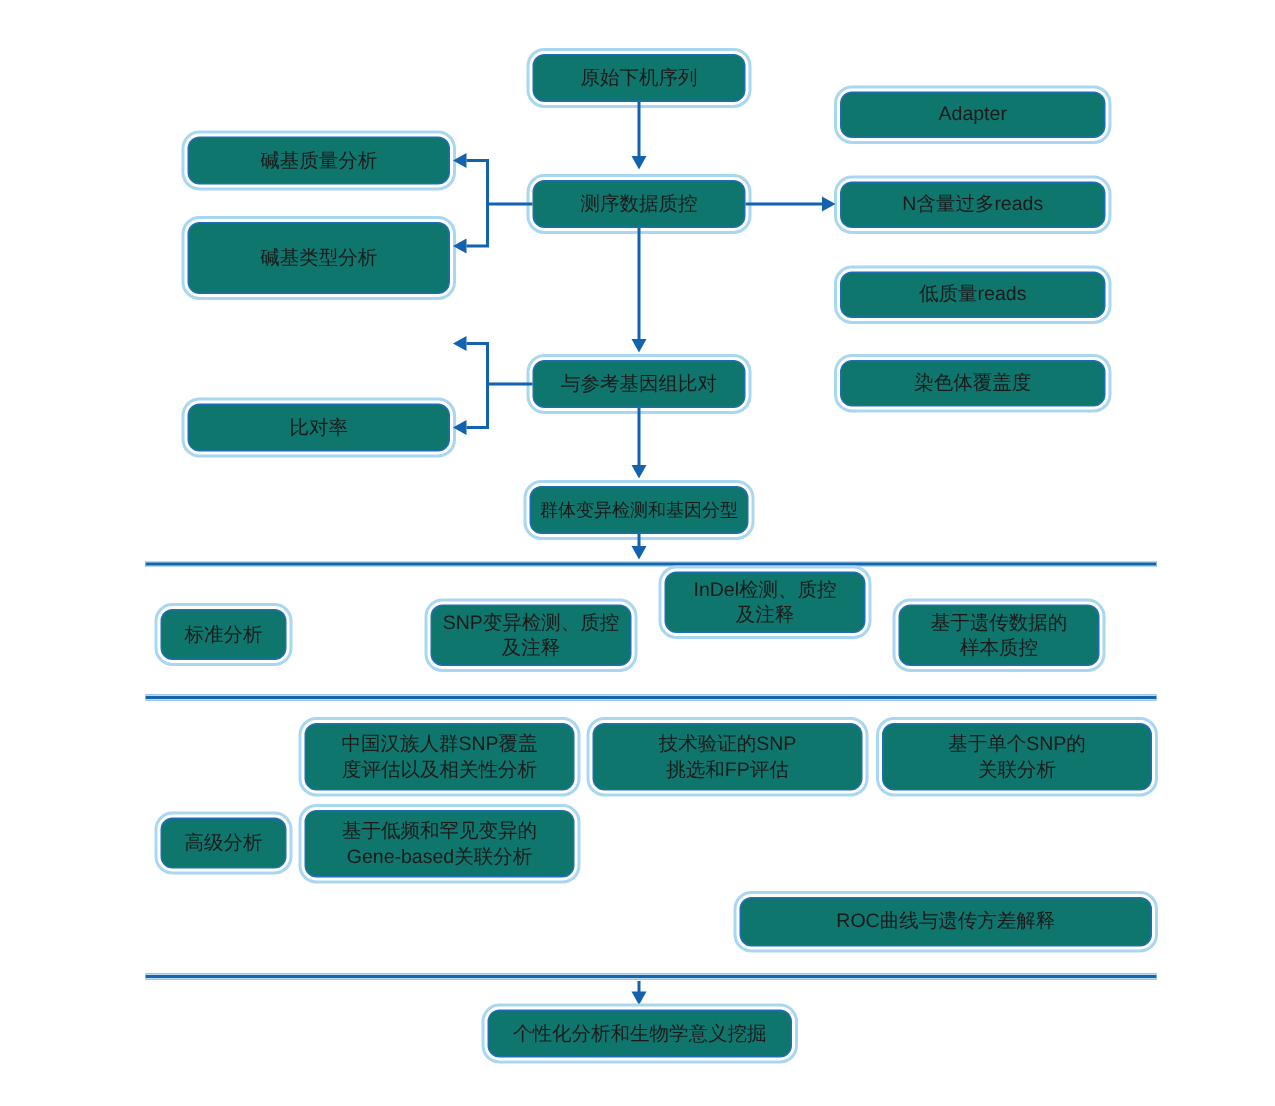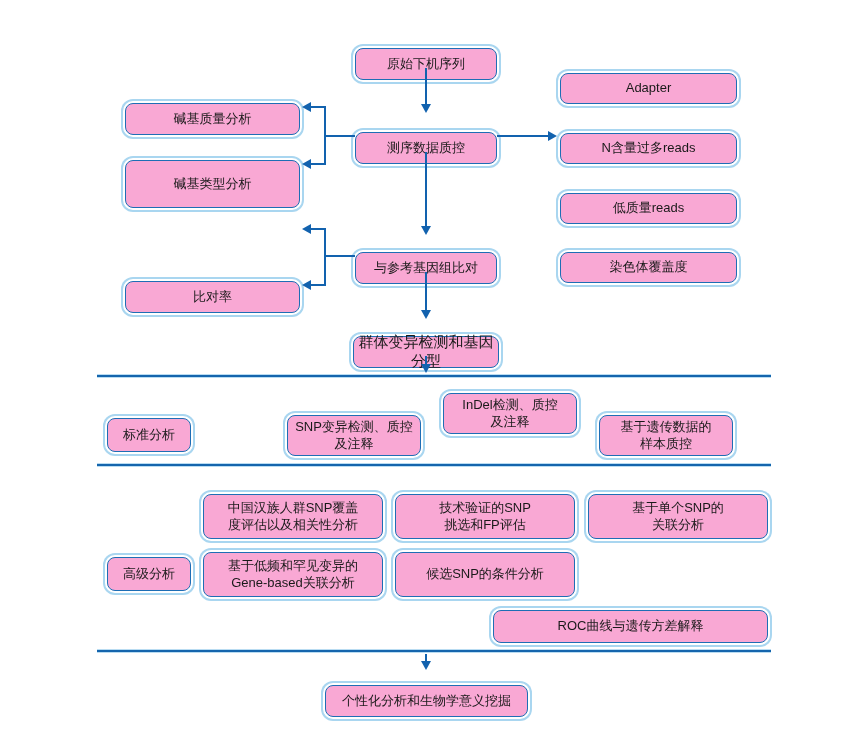--- a/index.html
+++ b/index.html
@@ -9,28 +9,28 @@
     --divider:#1565ad;
     --divider-edge:#b9dcf2;
     --text:#1a1a1a;
   }
   html,body{margin:0;padding:0;background:#ffffff;}
   #canvas{
     position:relative;width:850px;height:737px;background:#ffffff;overflow:hidden;
     font-family:"Liberation Sans","DejaVu Sans",sans-serif;color:var(--text);
   }
   .node{
-    position:absolute;box-sizing:border-box;background:#f9a8d4;
+    position:absolute;box-sizing:border-box;background:#0f766e;
     border:1.5px solid var(--border);border-radius:8px;
     box-shadow:0 0 0 2px #ffffff,0 0 0 4px var(--ring);
     display:flex;align-items:center;justify-content:center;
     text-align:center;font-size:13px;line-height:1.25;
-    white-space:pre-line;padding:2px 4px;margin-top:12px;
+    white-space:pre-line;padding:2px 4px;
   }
-  .fs12{font-size:15px;}
+  .fs12{font-size:12px;}
   .divider{
     position:absolute;height:2px;background:var(--divider);
     border-top:1px solid var(--divider-edge);
     border-bottom:1px solid var(--divider-edge);
   }
   .line{position:absolute;background:var(--line);}
   .head{position:absolute;width:0;height:0;}
   .head-down{border-left:5px solid transparent;border-right:5px solid transparent;border-top:9px solid var(--line);}
   .head-left{border-top:5px solid transparent;border-bottom:5px solid transparent;border-right:9px solid var(--line);}
   .head-right{border-top:5px solid transparent;border-bottom:5px solid transparent;border-left:9px solid var(--line);}
@@ -98,21 +98,20 @@
   <div class="node" style="left:203px;top:482px;width:180px;height:45px">中国汉族人群SNP覆盖
 度评估以及相关性分析</div>
   <div class="node" style="left:395px;top:482px;width:180px;height:45px">技术验证的SNP
 挑选和FP评估</div>
   <div class="node" style="left:588px;top:482px;width:180px;height:45px">基于单个SNP的
 关联分析</div>
 
   <div class="node" style="left:203px;top:540px;width:180px;height:45px">基于低频和罕见变异的
 Gene-based关联分析</div>
   <div class="node" style="left:107px;top:545px;width:84px;height:34px">高级分析</div>
-  <div class="node" style="left:395px;top:540px;width:180px;height:45px">候选SNP的条件分析</div>
 
   <div class="node" style="left:493px;top:598px;width:275px;height:33px">ROC曲线与遗传方差解释</div>
 
   <div class="line" style="left:425px;top:654px;width:2px;height:8px"></div>
   <div class="head head-down" style="left:421px;top:661px"></div>
   <div class="node" style="left:325px;top:673px;width:203px;height:32px">个性化分析和生物学意义挖掘</div>
 
 </div>
 
 </body></html>

